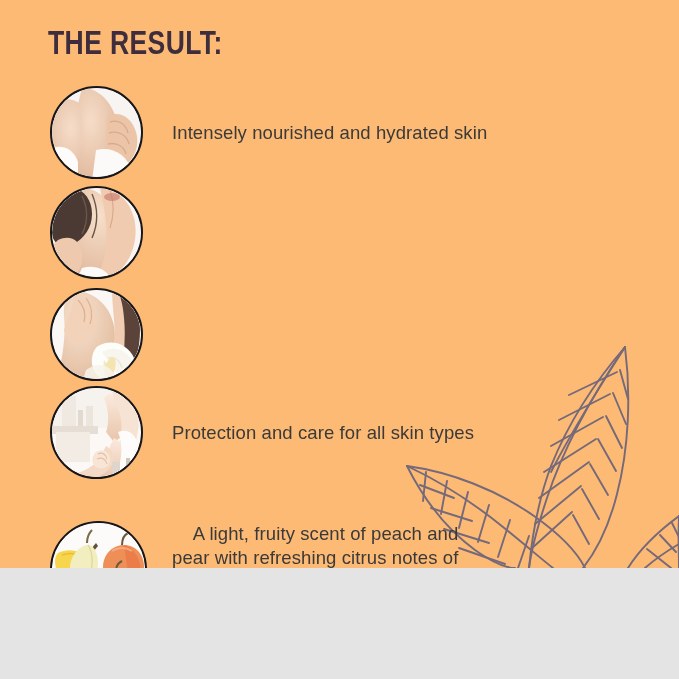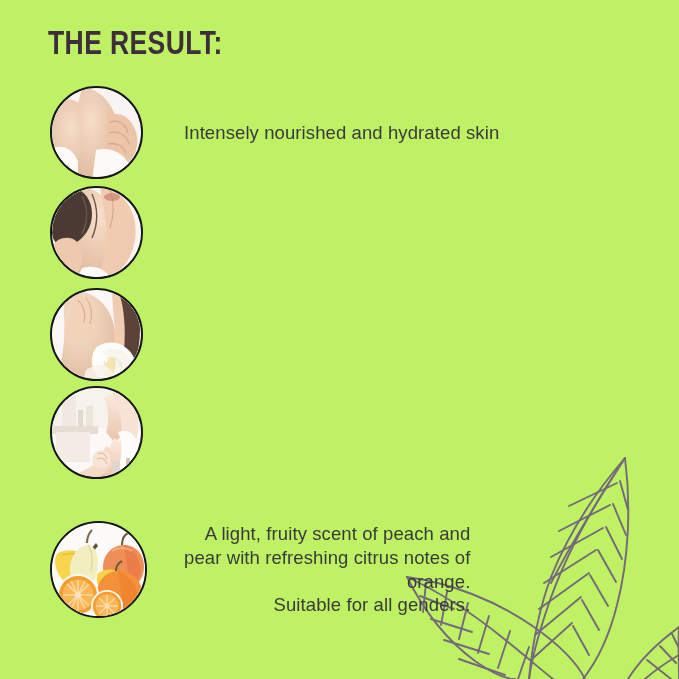--- a/index.html
+++ b/index.html
@@ -11,22 +11,22 @@
     height: 679px;
     background: #e4e4e4;
     font-family: "Liberation Sans", sans-serif;
     overflow: hidden;
     position: relative;
   }
 
   #poster {
     position: relative;
     width: 679px;
-    height: 679px;
-    background: #bef264;
+    height: 568px;
+    background: #fdba74;
     overflow: hidden;
   }
 
   
   .leaves {
     position: absolute;
     right: 0;
     bottom: 0;
     width: 300px;
     height: 230px;
@@ -56,21 +56,20 @@
     top: 0;
     width: 679px;
     height: 679px;
   }
 
   .row {
     position: absolute;
     display: flex;
     align-items: center;
     left: 50px;
-    gap: 12px;
   }
 
   .thumb {
     width: 93px;
     height: 93px;
     border-radius: 50%;
     border: 2px solid #17161a;
     box-sizing: border-box;
     overflow: hidden;
     position: relative;
@@ -265,20 +264,21 @@
             <path d="M54 58 C62 62 64 72 58 80 C52 88 40 92 28 93 L22 93 L22 86 C38 82 50 72 52 62 Z" fill="#f3d9c6"></path>
             <path d="M44 64 C52 60 58 64 58 72 C58 78 52 82 46 80 C40 78 38 70 44 64 Z" fill="#f8e5d6"></path>
             <path d="M46 66 C50 64 54 66 55 71" stroke="#e3c0a6" stroke-width="1.2" fill="none"></path>
             <path d="M45 71 C50 69 54 71 55 76" stroke="#e3c0a6" stroke-width="1.2" fill="none"></path>
             <path d="M66 44 C76 40 84 46 86 58 C88 70 84 82 78 93 L60 93 C70 78 72 58 66 44 Z" fill="#fdfcfb"></path>
             <rect x="60" y="74" width="8" height="19" fill="#ded6cd"></rect>
             <rect x="74" y="70" width="4" height="23" fill="#cfc6bc"></rect>
           </svg>
         </div>
       </div>
+      <div class="row-text">Protection and care for all skin types</div>
     </div>
 
     <div class="row row-5">
       <div class="thumb">
         <div class="art">
           <svg viewBox="0 0 97 97" width="97" height="97" xmlns="http://www.w3.org/2000/svg">
             <rect width="97" height="97" fill="#fcfbfa"></rect>
 
             <path d="M6 30 C18 24 32 28 40 40 C46 49 44 58 36 62 C26 67 12 62 6 50 C2 42 2 34 6 30 Z" fill="#f7d64e"></path>
             <path d="M10 32 C20 28 31 32 38 42" stroke="#e8bf34" stroke-width="1.5" fill="none"></path>

